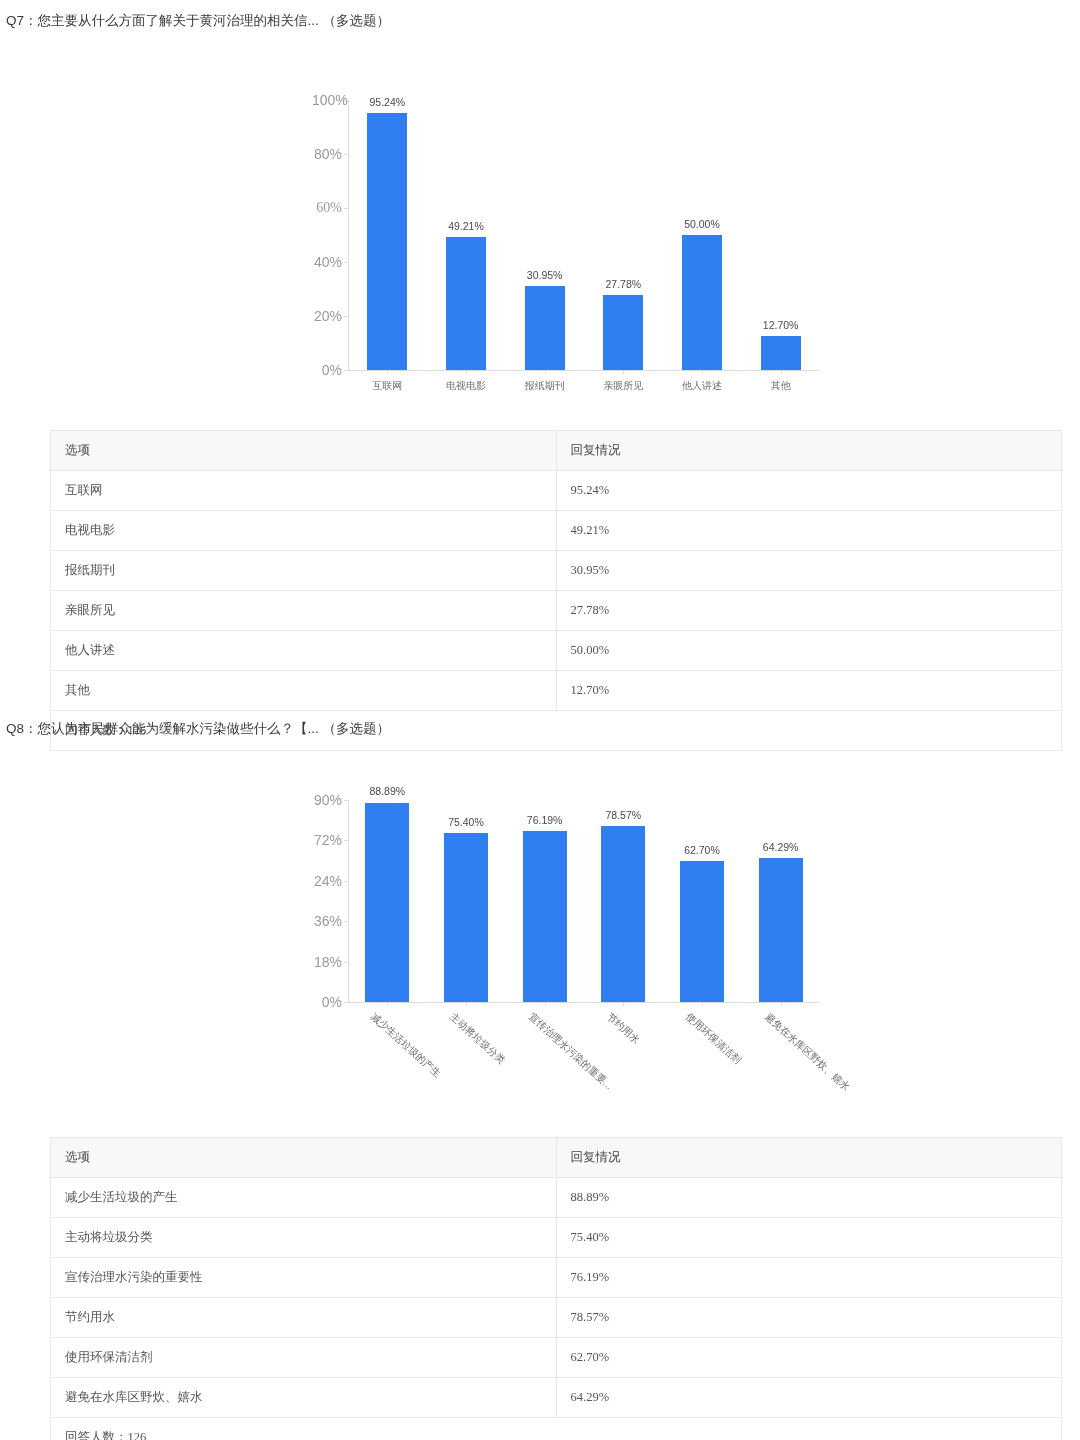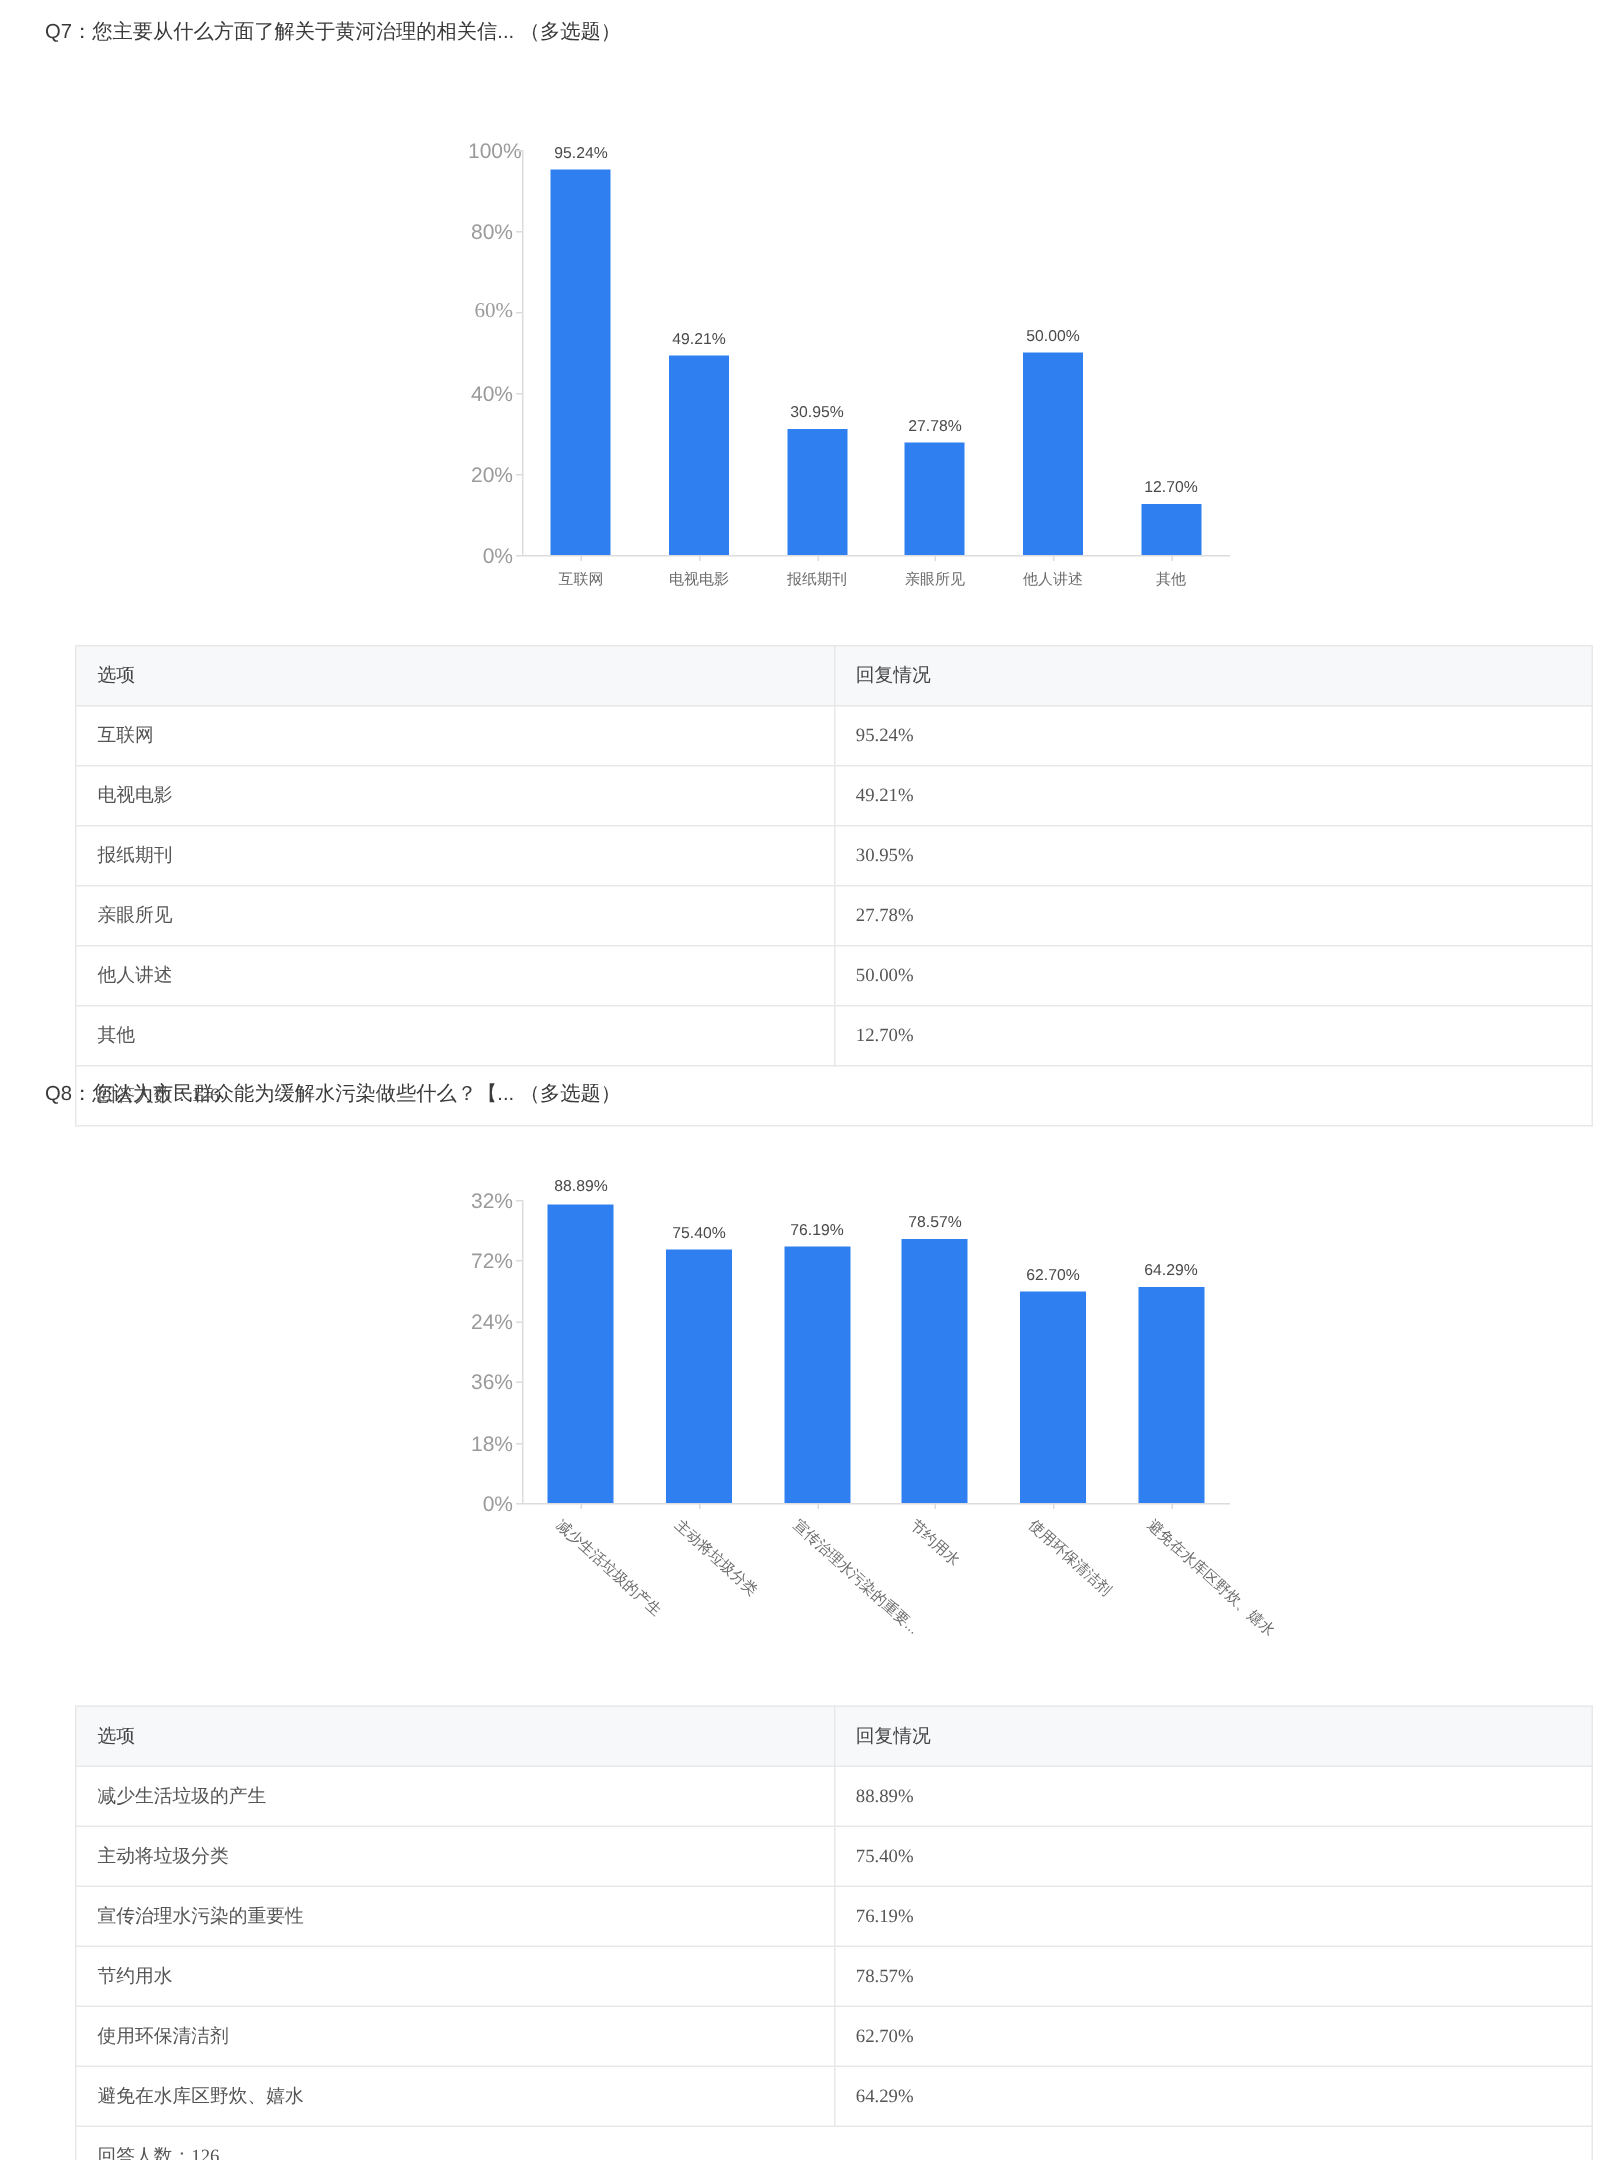--- a/index.html
+++ b/index.html
@@ -17,21 +17,21 @@
   .page {
     position: relative;
     width: 1080px;
     height: 1440px;
     overflow: hidden;
   }
 
   .question-title {
     font-size: 13.5px;
     color: #3a3a3a;
-    padding: 0 0 0 30px;
+    padding: 0 0 0 6px;
     line-height: 1.4;
   }
 
   .chart-area {
     position: relative;
     margin: 0 auto;
     box-sizing: border-box;
   }
 
   
@@ -220,21 +220,21 @@
         <div class="ylabel" style="left: 12px; width: 30px; top: 224px;">0%</div>
         <div class="tick-y" style="left: 44px; top: 224px;"></div>
         <div class="ylabel" style="left: 12px; width: 30px; top: 183.6px;">18%</div>
         <div class="tick-y" style="left: 44px; top: 183.6px;"></div>
         <div class="ylabel" style="left: 12px; width: 30px; top: 143.2px;">36%</div>
         <div class="tick-y" style="left: 44px; top: 143.2px;"></div>
         <div class="ylabel" style="left: 12px; width: 30px; top: 102.8px;">24%</div>
         <div class="tick-y" style="left: 44px; top: 102.8px;"></div>
         <div class="ylabel" style="left: 12px; width: 30px; top: 62.4px;">72%</div>
         <div class="tick-y" style="left: 44px; top: 62.4px;"></div>
-        <div class="ylabel" style="left: 12px; width: 30px; top: 22px;">32%</div>
+        <div class="ylabel" style="left: 12px; width: 30px; top: 22px;">90%</div>
         <div class="tick-y" style="left: 44px; top: 22px;"></div>
         <div class="bar" style="left: 65.3333px; width: 44px; height: 199.509px; bottom: 8px; background: rgb(47, 127, 240);"></div>
         <div class="bar-value" style="left: 87.3333px; top: 7.49133px;">88.89%</div>
         <div class="tick-x" style="left: 87.3333px; top: 224px;"></div>
         <div class="cat-label rot" style="left: 77.3333px; top: 232px;">减少生活垃圾的产生</div>
         <div class="bar" style="left: 144px; width: 44px; height: 169.231px; bottom: 8px; background: rgb(47, 127, 240);"></div>
         <div class="bar-value" style="left: 166px; top: 37.7689px;">75.40%</div>
         <div class="tick-x" style="left: 166px; top: 224px;"></div>
         <div class="cat-label rot" style="left: 156px; top: 232px;">主动将垃圾分类</div>
         <div class="bar" style="left: 222.667px; width: 44px; height: 171.004px; bottom: 8px; background: rgb(47, 127, 240);"></div>

